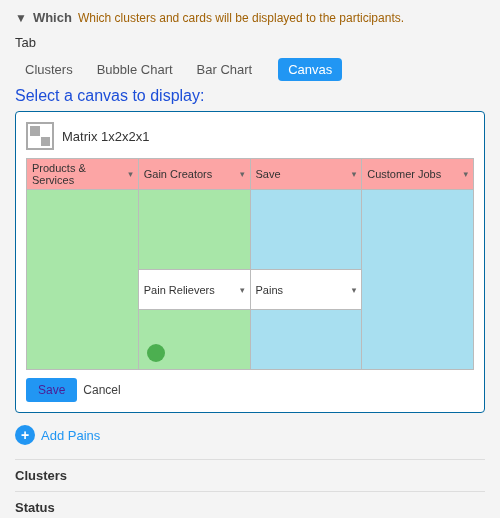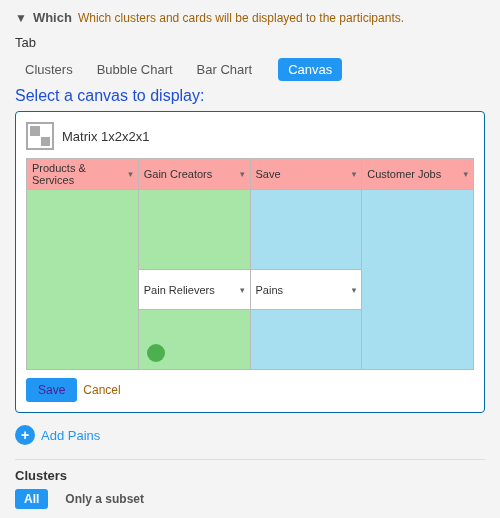--- a/index.html
+++ b/index.html
@@ -130,21 +130,21 @@
       border: none;
       padding: 5px 12px;
       border-radius: 3px;
       font-size: 12px;
       cursor: pointer;
       margin-right: 6px;
     }
     .btn-cancel {
       background: none;
       border: none;
-      color: #a16207;
+      color: #404040;
       font-size: 12px;
       cursor: pointer;
       text-align: right;
     }
     .btn-row {
       display: flex;
       align-items: center;
       margin-top: 8px;
     }
     .add-canvas-row {
@@ -314,22 +314,18 @@
   </div>
 
   <div class="add-canvas-row">
     <div class="add-btn">+</div>
     <span>Add Pains</span>
   </div>
 
   <hr class="divider">
 
   <div class="section-title">Clusters</div>
-  <div class="badge-row">
-    <span class="badge badge-active">All</span>
-    <span class="badge badge-inactive">Only a subset</span>
-  </div>
 
   <hr class="divider">
 
   <div class="section-title">Status</div>
 
 </div>
 
 </body></html>

